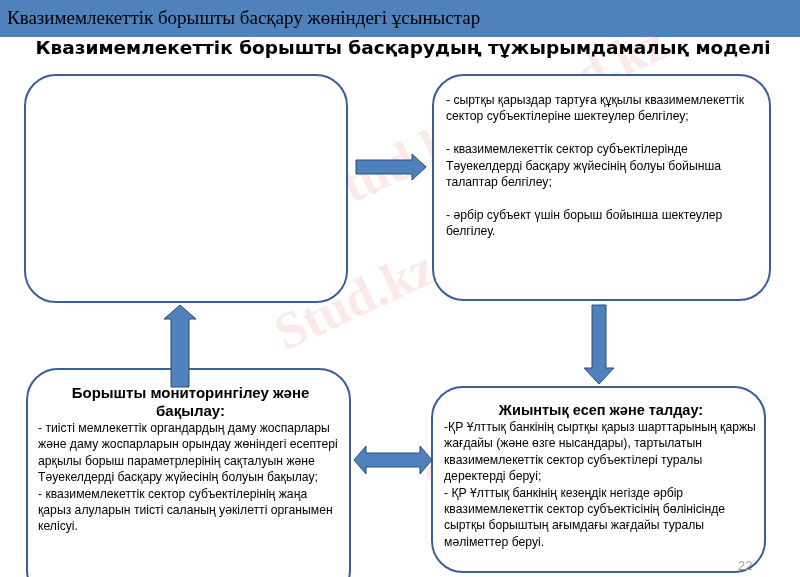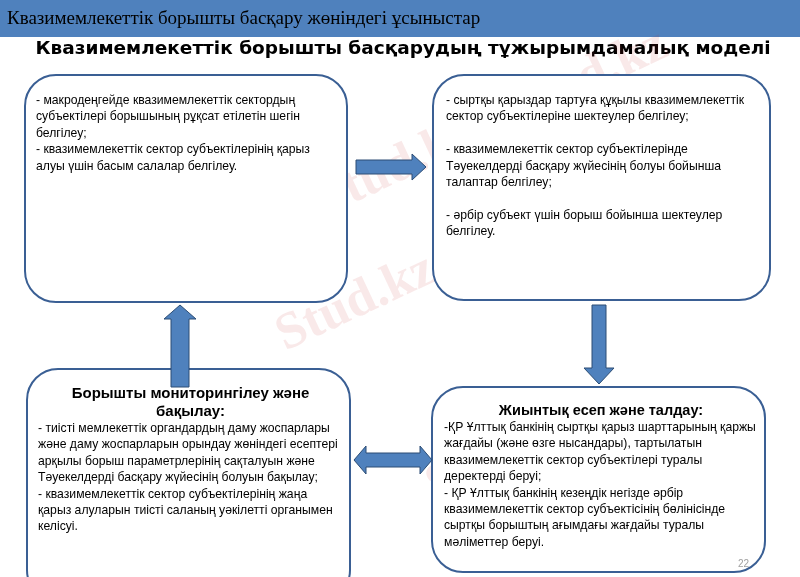--- a/index.html
+++ b/index.html
@@ -31,21 +31,21 @@
     .box-title {
       text-align: center; font-weight: bold; font-size: 15px; line-height: 18px;
     }
     .box-body { white-space: pre-line; }
     #box1 { left: 24px; top: 74px; width: 324px; height: 229px; padding: 16px 8px 0 10px; }
     #box2 { left: 432px; top: 74px; width: 339px; height: 227px; padding: 16px 6px 0 12px; }
     #box3 { left: 26px; top: 368px; width: 325px; height: 234px; padding: 14px 6px 0 10px; }
     #box4 { left: 431px; top: 386px; width: 335px; height: 187px; padding: 13px 6px 0 11px; }
     #box4 .box-title { font-size: 14.5px; }
     .slide-number {
-      position: absolute; left: 738px; top: 558px; font-size: 10px; color: #a0a0a0;
+      position: absolute; left: 738px; top: 558px; font-size: 13px; color: #a0a0a0;
     }
     .arrow { position: absolute; }
     .watermark {
       position: absolute; font-family: "Liberation Serif", serif; font-weight: bold;
       color: rgba(200, 40, 40, 0.10); font-size: 52px; transform: rotate(-25deg);
       white-space: nowrap; pointer-events: none;
     }
   </style>
 </head>
 <body>
@@ -54,22 +54,20 @@
   <div class="header-title">Квазимемлекеттік борышты басқару жөніндегі ұсыныстар</div>
 </div>
 
 <div class="page-title">Квазимемлекеттік борышты басқарудың тұжырымдамалық моделі</div>
 
 <div class="watermark" style="left:300px; top:90px;">Stud.kz - Stud.kz</div>
 <div class="watermark" style="left:270px; top:270px;">Stud.kz</div>
 <div class="watermark" style="left:420px; top:420px;">Stud.kz</div>
 
 <div class="box" id="box1">
-  <div class="box-body">- макродеңгейде квазимемлекеттік сектордың субъектілері борышының рұқсат етілетін шегін белгілеу;
-- квазимемлекеттік сектор субъектілерінің қарыз алуы үшін басым салалар белгілеу.</div>
 </div>
 
 <div class="box" id="box2">
   <div class="box-body">- сыртқы қарыздар тартуға құқылы квазимемлекеттік сектор субъектілеріне шектеулер белгілеу;
 
 - квазимемлекеттік сектор субъектілерінде Тәуекелдерді басқару жүйесінің болуы бойынша талаптар белгілеу;
 
 - әрбір субъект үшін борыш бойынша шектеулер белгілеу.</div>
 </div>
 

